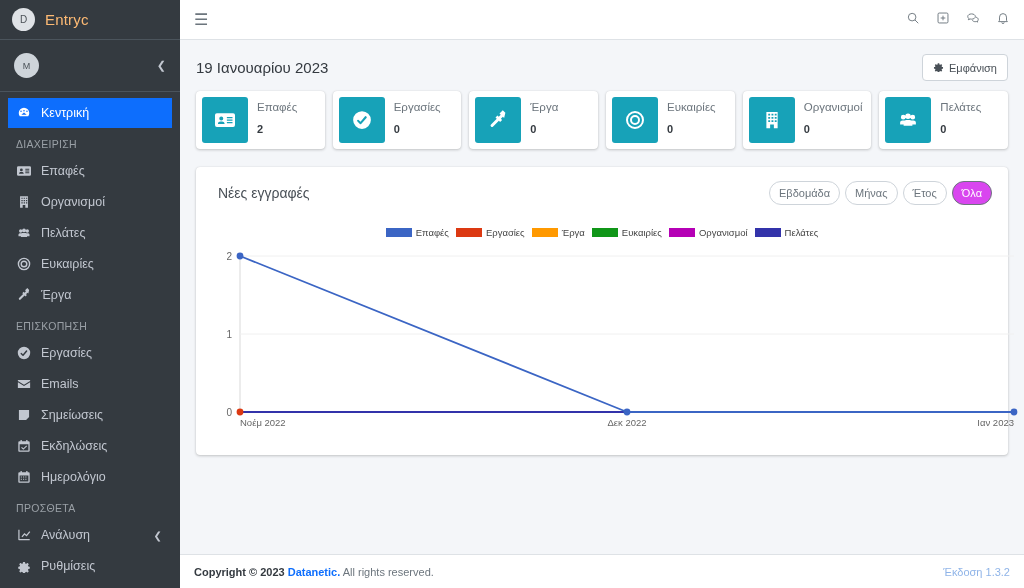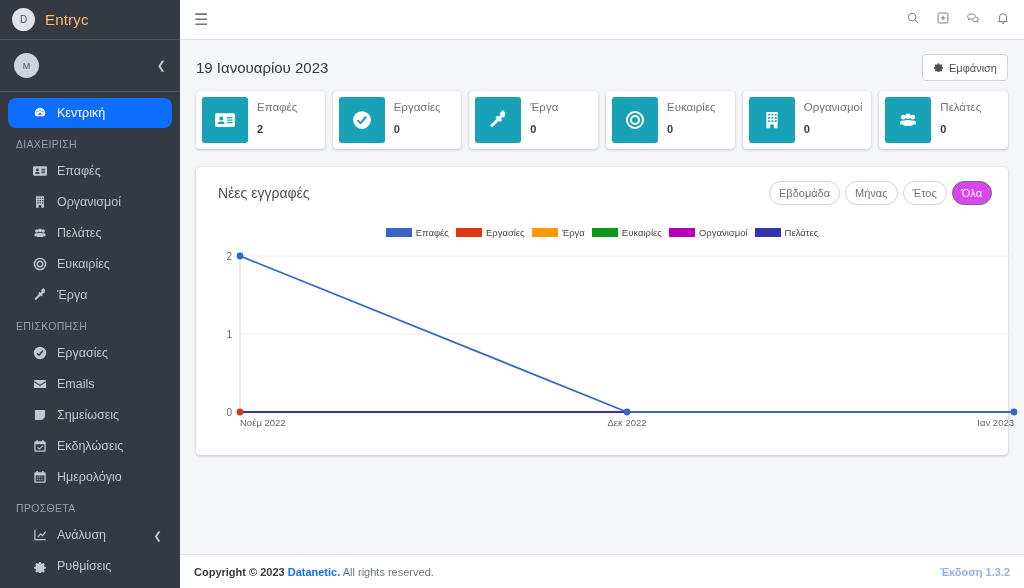--- a/index.html
+++ b/index.html
@@ -42,22 +42,22 @@
   .user-avatar {
     width: 25px; height: 25px; border-radius: 50%;
     background: #ced4da; color: #495057;
     font-size: 9px; display: flex; align-items: center; justify-content: center;
   }
   .chev { color: #c2c7d0; font-size: 11px; }
 
   .nav { padding: 6px 8px 0 8px; }
   .nav-item {
     display: flex; align-items: center; gap: 9px;
-    height: 30px; padding: 0 24px; margin-bottom: 1px;
-    border-radius: 8px; font-size: 12.5px; color: #c2c7d0;
+    height: 30px; padding: 0 8px; margin-bottom: 1px;
+    border-radius: 0; font-size: 12.5px; color: #c2c7d0;
     position: relative;
   }
   .nav-item.active { background: #0d6efd; color: #fff; }
   .nav-item .ic {
     width: 16px; display: flex; align-items: center; justify-content: center;
     flex: 0 0 16px; font-size: 12px; color: #c2c7d0;
   }
   .nav-item.active .ic { color: #fff; }
   .nav-item .sub-chev { position: absolute; right: 10px; font-size: 10px; }
   .nav-header {
@@ -134,21 +134,21 @@
 
   .plot { position: relative; margin: 10px 14px 0 14px; height: 190px; }
   .plot svg { display: block; }
   .copyright {
     height: 34px; background: #fff; border-top: 1px solid #dee2e6;
     display: flex; align-items: center; justify-content: space-between;
     padding: 0 14px; font-size: 11px; color: #6c757d;
   }
   .copyright b { color: #343a40; }
   .copyright .brandlink { color: #0d6efd; font-weight: bold; }
-  .version { color: #8fb4e8; font-size: 11px; font-weight: bold; }
+  .version { color: #8fb4e8; font-size: 11px; }
 </style>
 </head>
 <body>
 
 <div class="app">
 
   <aside class="sidebar">
     <div class="brand">
       <div class="brand-avatar">D</div>
       <div class="brand-title">Entryc</div>

